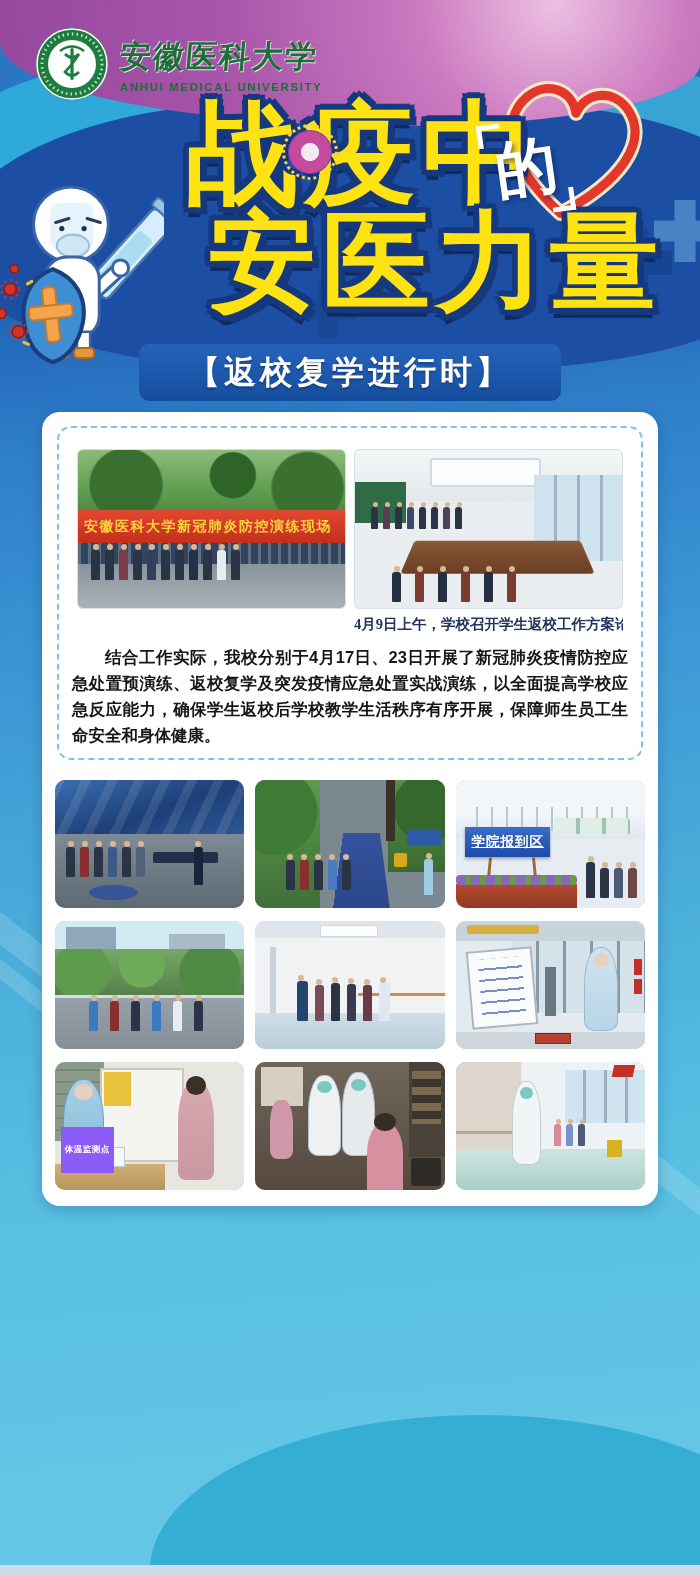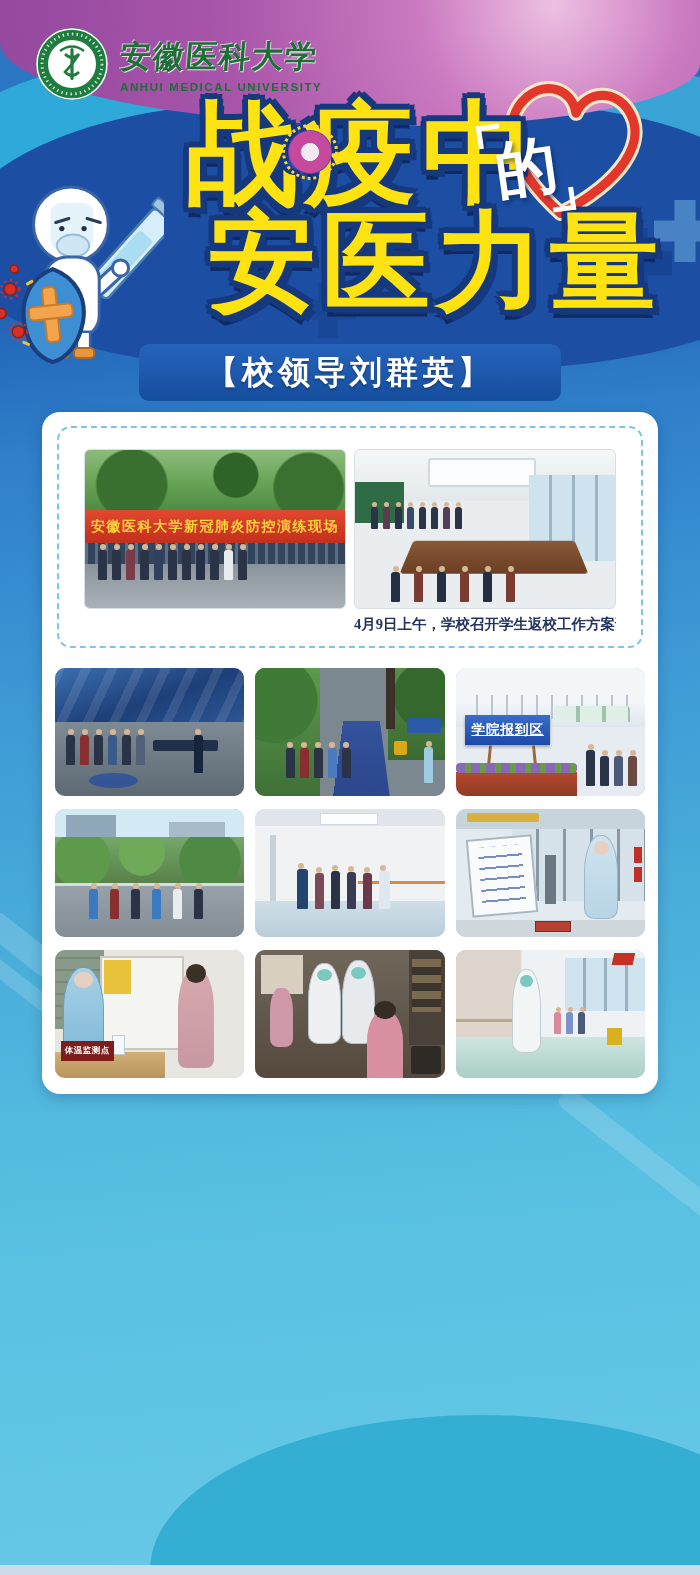--- a/index.html
+++ b/index.html
@@ -54,21 +54,21 @@
   
   .subtitle-bar{position:absolute;left:139px;top:344px;width:422px;height:57px;z-index:5;border-radius:10px;
     background:linear-gradient(180deg,#2563ba,#164e9e);display:flex;align-items:center;justify-content:center;
     color:#fff;font-size:32px;font-weight:900;letter-spacing:4px;text-shadow:0 2px 2px rgba(0,0,0,.25);}
   
   .card{position:absolute;left:42px;top:412px;width:616px;z-index:3;background:#fff;border-radius:18px;
     box-shadow:0 4px 14px rgba(10,40,90,.25);padding:14px 0 16px;box-sizing:border-box;}
   .dashed-box{margin:0 auto;width:586px;box-sizing:border-box;border:2px dashed #7cc5e5;border-radius:14px;
     padding:9px 13px 10px;}
   .para{margin:0;font-size:16.5px;line-height:26px;font-weight:600;color:#161616;text-indent:2em;text-align:justify;}
-  .mid-photos{display:flex;gap:8px;margin:12px 12px 2px;}
+  .mid-photos{display:flex;gap:8px;margin:12px 5px 2px;}
   .mid-photo{flex:1;min-width:0;}
   .mid-photo .img{height:158px;border-radius:6px;overflow:hidden;position:relative;border:1px solid #d8dee6;background:#cfd8de;}
   .photo-cap{margin-top:6px;text-align:center;font-family:"Liberation Serif","DejaVu Serif",serif;
     font-size:14.5px;font-weight:700;color:#22345e;white-space:nowrap;overflow:hidden;}
   .after-photos{margin-top:10px;}
   
   .grid{margin:20px auto 0;width:590px;display:grid;grid-template-columns:repeat(3,1fr);gap:13px 11px;}
   .gph{height:128px;border-radius:10px;overflow:hidden;position:relative;background:#9aacb8;}
   
   .abs{position:absolute;}
@@ -168,22 +168,22 @@
   .g7-board{left:24%;top:5%;width:42%;height:70%;background:#f4f4f0;border:2px solid #c8c8c0;}
   .g7-poster{left:26%;top:8%;width:14%;height:26%;background:#e8c23a;}
   .g7-nurse{left:4%;top:13%;width:21%;height:72%;background:linear-gradient(180deg,#a8d0e6,#7fb8d8);
     border-radius:45% 45% 8px 8px;border:1px solid #6a9cc0;}
   .g7-nurse::before{content:"";position:absolute;top:5%;left:25%;width:50%;height:17%;border-radius:50%;background:#e8d0c0;}
   .g7-student{right:16%;top:16%;width:19%;height:76%;background:linear-gradient(180deg,#d8a8b0,#c898a2);
     border-radius:40% 40% 8px 8px;}
   .g7-student::before{content:"";position:absolute;top:-7%;left:22%;width:56%;height:20%;border-radius:50%;background:#3a3026;}
   .g7-desk{bottom:0;left:0;width:58%;height:20%;background:linear-gradient(180deg,#d0b078,#b8945c);}
   .g7-bottle{bottom:18%;left:30%;width:6%;height:14%;background:#f4f8fa;border:1px solid #c0ccd4;}
-  .g7-sign{left:3%;bottom:13%;background:#7f1d1d;color:#fff;font-size:8.5px;font-weight:700;
-    padding:4px 4px;letter-spacing:.5px;}
+  .g7-sign{left:3%;bottom:13%;background:#8b5cf6;color:#fff;font-size:8.5px;font-weight:700;
+    padding:17px 4px;letter-spacing:.5px;}
   
   .g8-base{inset:0;background:linear-gradient(180deg,#70665a,#55493e);}
   .g8-window{top:4%;left:3%;width:22%;height:30%;background:#d8cfc0;}
   .g8-shelf{top:0;right:0;width:19%;height:74%;background:#4a4238;}
   .g8-shelf::before{content:"";position:absolute;left:10%;right:10%;top:10%;height:55%;
     background:repeating-linear-gradient(180deg,#7a6a50 0 8px,#3a342c 8px 16px);}
   .g8-suit1{left:28%;top:10%;width:16%;height:62%;background:#eef0f2;border-radius:45% 45% 10px 10px;border:1px solid #b8c0c8;}
   .g8-suit1::before{content:"";position:absolute;top:7%;left:25%;width:50%;height:15%;border-radius:50%;background:#7ac8c0;}
   .g8-suit2{left:46%;top:8%;width:16%;height:64%;background:#e6eaec;border-radius:45% 45% 10px 10px;border:1px solid #b8c0c8;}
   .g8-suit2::before{content:"";position:absolute;top:7%;left:25%;width:50%;height:15%;border-radius:50%;background:#7ac8c0;}
@@ -276,21 +276,21 @@
       <circle cx="18" cy="118" r="9" fill="none" stroke="#d93025" stroke-width="2" stroke-dasharray="2 4"></circle>
       <circle cx="9" cy="142" r="5" fill="#d93025" stroke="#8f1f16" stroke-width="1.5"></circle>
       <circle cx="26" cy="160" r="6" fill="#d93025" stroke="#8f1f16" stroke-width="1.5"></circle>
       <circle cx="26" cy="160" r="9" fill="none" stroke="#d93025" stroke-width="2" stroke-dasharray="2 4"></circle>
       <circle cx="22" cy="98" r="4" fill="#d93025" stroke="#8f1f16" stroke-width="1.5"></circle>
       <rect x="33" y="110" width="8" height="3" rx="1.5" fill="#f0c030" transform="rotate(-30 37 111)"></rect>
       <rect x="30" y="170" width="8" height="3" rx="1.5" fill="#f0c030" transform="rotate(24 34 171)"></rect>
     </g>
   </svg>
 
-  <div class="subtitle-bar">【校领导刘群英】</div>
+  <div class="subtitle-bar">【返校复学进行时】</div>
 
   <div class="card">
     <div class="dashed-box">
 
       <div class="mid-photos">
         <div class="mid-photo">
           <div class="img">
             <div class="abs m1-trees"></div>
             <div class="abs m1-banner">
               <span>安徽医科大学新冠肺炎防控演练现场</span>
@@ -336,20 +336,21 @@
                 <i style="--c:#243042"></i>
               <i style="--c:#7a3c30"></i>
                 <i style="--c:#243042"></i>
                 <i style="--c:#7a3c30"></i>
             </div>
           </div>
           <div class="photo-cap">4月9日上午，学校召开学生返校工作方案论证会</div>
         </div>
       </div>
 
+      <p class="para after-photos">结合工作实际，我校分别于4月17日、23日开展了新冠肺炎疫情防控应急处置预演练、返校复学及突发疫情应急处置实战演练，以全面提高学校应急反应能力，确保学生返校后学校教学生活秩序有序开展，保障师生员工生命安全和身体健康。</p>
     </div>
 
     <div class="grid">
       <div class="gph">
         <div class="abs g1-ground"></div>
         <div class="abs g1-canopy"></div>
         <div class="abs g1-mat"></div>
         <div class="abs g1-table"></div>
         <div class="ppl" style="left:6%;bottom:24%;">
           <i></i>

